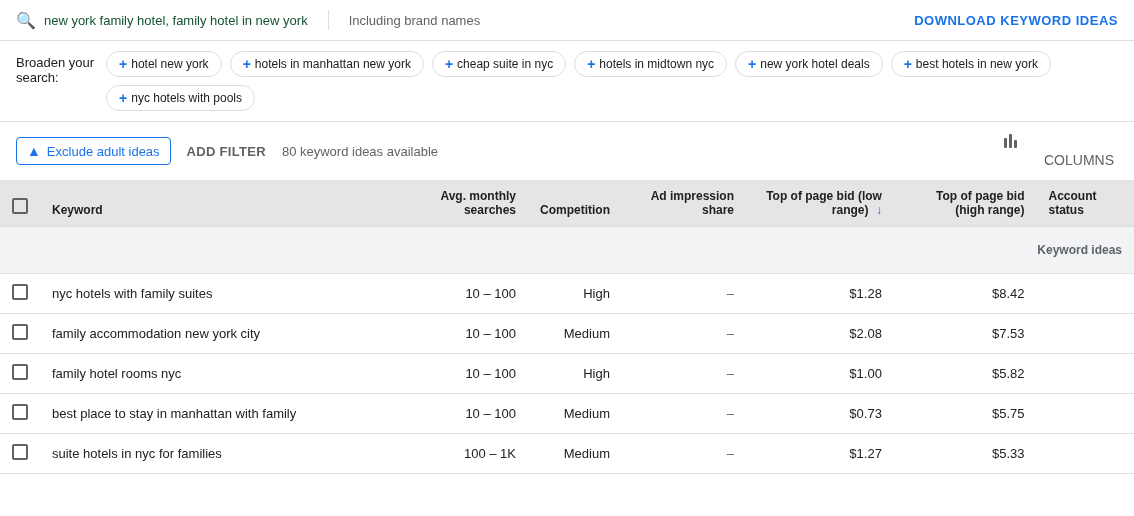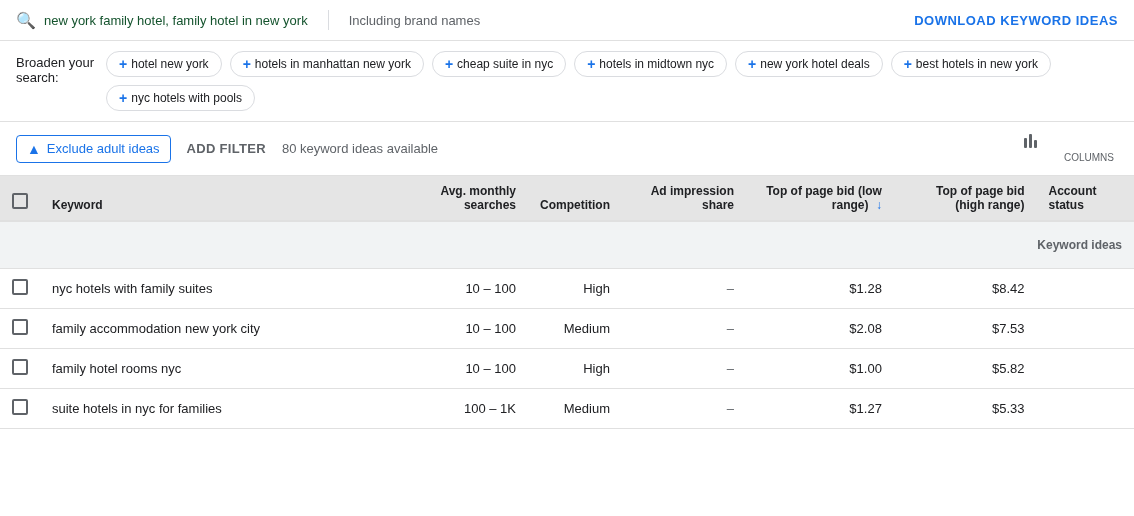--- a/index.html
+++ b/index.html
@@ -126,21 +126,21 @@
       cursor: pointer;
       padding: 4px;
       position: relative;
     }
     .col-bar {
       width: 3px;
       background: #5f6368;
       border-radius: 1px;
     }
     .columns-label {
-      font-size: 10px;
+      font-size: 14px;
       color: #5f6368;
       text-align: center;
       margin-top: 2px;
       margin-left: 40px;
     }
     .col-bars-wrap {
       display: flex;
       gap: 2px;
       align-items: flex-end;
     }
@@ -351,20 +351,30 @@
         <td class="left">family hotel rooms nyc</td>
         <td>10 – 100</td>
         <td>High</td>
         <td class="dash-cell">–</td>
         <td>$1.00</td>
         <td>$5.82</td>
         <td></td>
       </tr>
       <tr>
         <td class="checkbox-cell"><span class="checkbox"></span></td>
+        <td class="left">best place to stay in manhattan with family</td>
+        <td>10 – 100</td>
+        <td>Medium</td>
+        <td class="dash-cell">–</td>
+        <td>$0.73</td>
+        <td>$5.75</td>
+        <td></td>
+      </tr>
+      <tr>
+        <td class="checkbox-cell"><span class="checkbox"></span></td>
         <td class="left">suite hotels in nyc for families</td>
         <td>100 – 1K</td>
         <td>Medium</td>
         <td class="dash-cell">–</td>
         <td>$1.27</td>
         <td>$5.33</td>
         <td></td>
       </tr>
     </tbody>
   </table>

